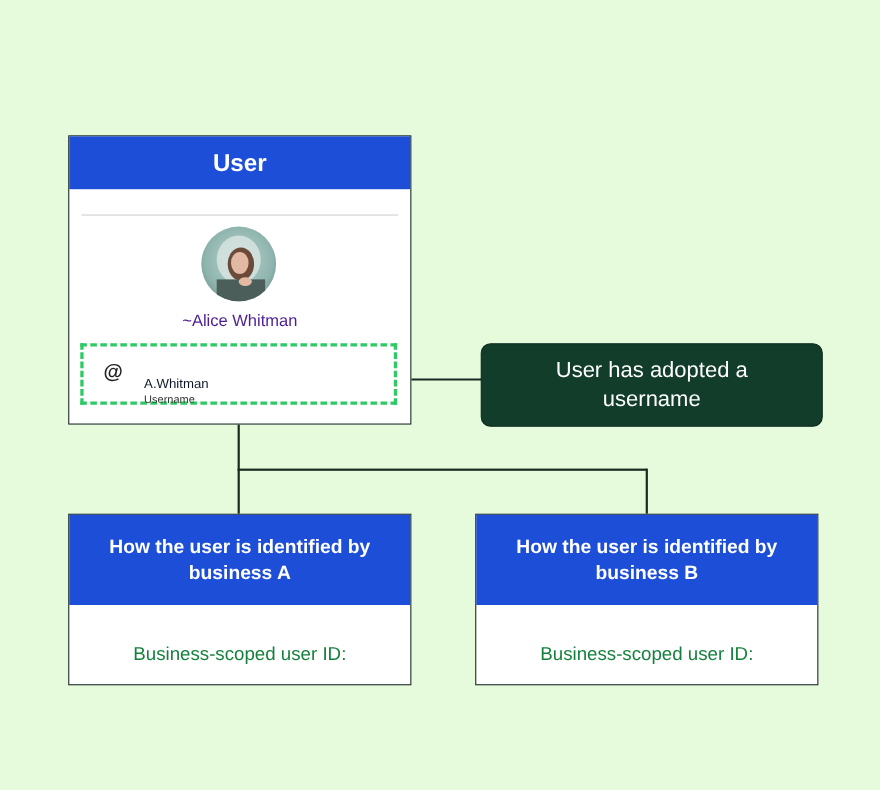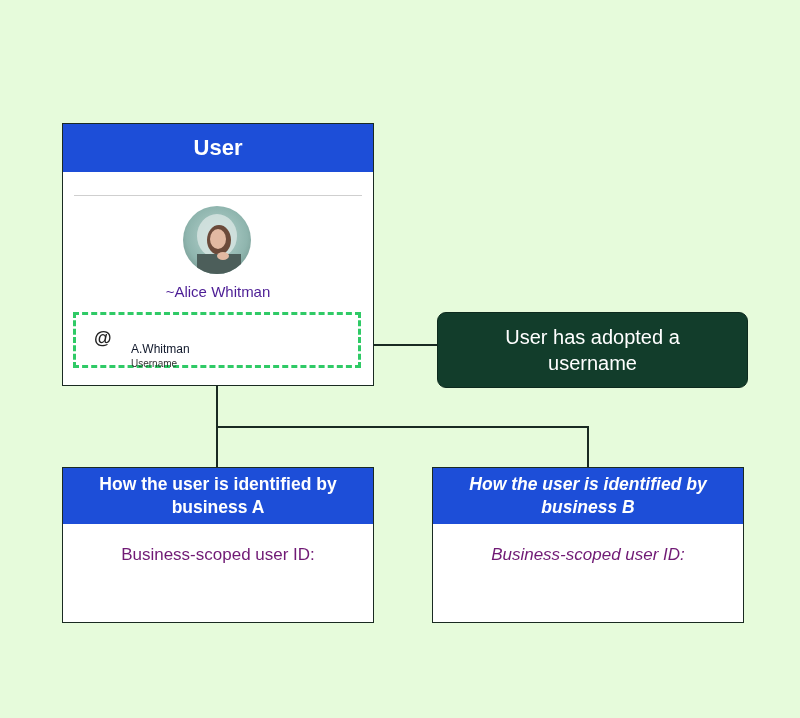--- a/index.html
+++ b/index.html
@@ -43,23 +43,23 @@
   .uname-value { position: absolute; left: 55px; top: 27px; font-size: 12px; color: #0f172a; }
 
   .callout {
     position: absolute; left: 437px; top: 312px; width: 311px; height: 76px;
     background: #123d2b; border: 1.5px solid #0d2a1e; border-radius: 9px;
     color: #fff; font-size: 20px; text-align: center; line-height: 26px;
     display: flex; align-items: center; justify-content: center; padding: 0 20px;
   }
   .biz-box { top: 467px; width: 312px; height: 156px; }
   #biz-a { left: 62px; }
-  #biz-b { left: 432px; font-style: italic; }
-  .biz-box .box-header { height: 56px; font-size: 17.5px; line-height: 23px; padding: 0 4px; }
-  .biz-body { text-align: center; font-size: 17px; color: #701a75; padding-top: 19px; line-height: 23px; }
+  #biz-b { left: 432px; }
+  .biz-box .box-header { height: 82px; font-size: 17.5px; line-height: 23px; padding: 0 4px; }
+  .biz-body { text-align: center; font-size: 17px; color: #15803d; padding-top: 33px; line-height: 23px; }
   .line { position: absolute; background: #1a2a22; }
 </style>
 </head>
 <body>
 
 <div class="line" style="left:216px; top:385px; width:1.5px; height:83px;"></div>
 <div class="line" style="left:216px; top:426px; width:372px; height:1.5px;"></div>
 <div class="line" style="left:587px; top:426px; width:1.5px; height:42px;"></div>
 
 <svg class="abs" style="left:358px; top:338px;" width="82" height="14">

